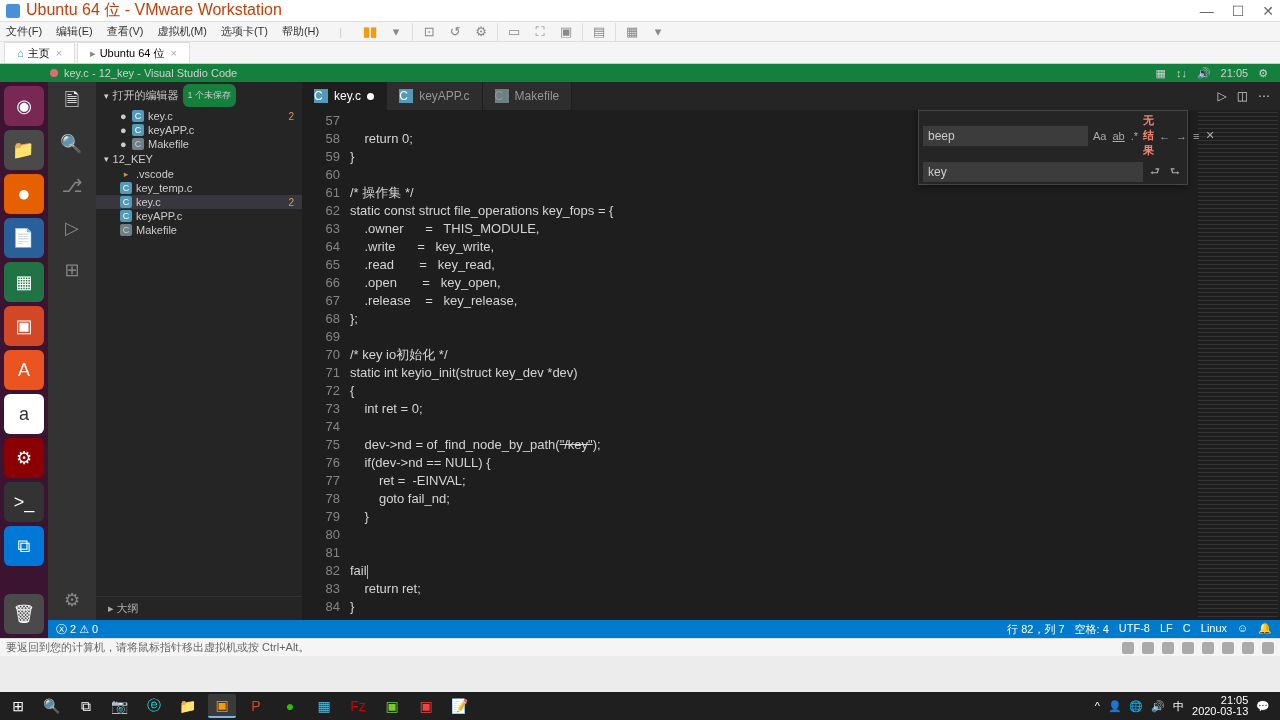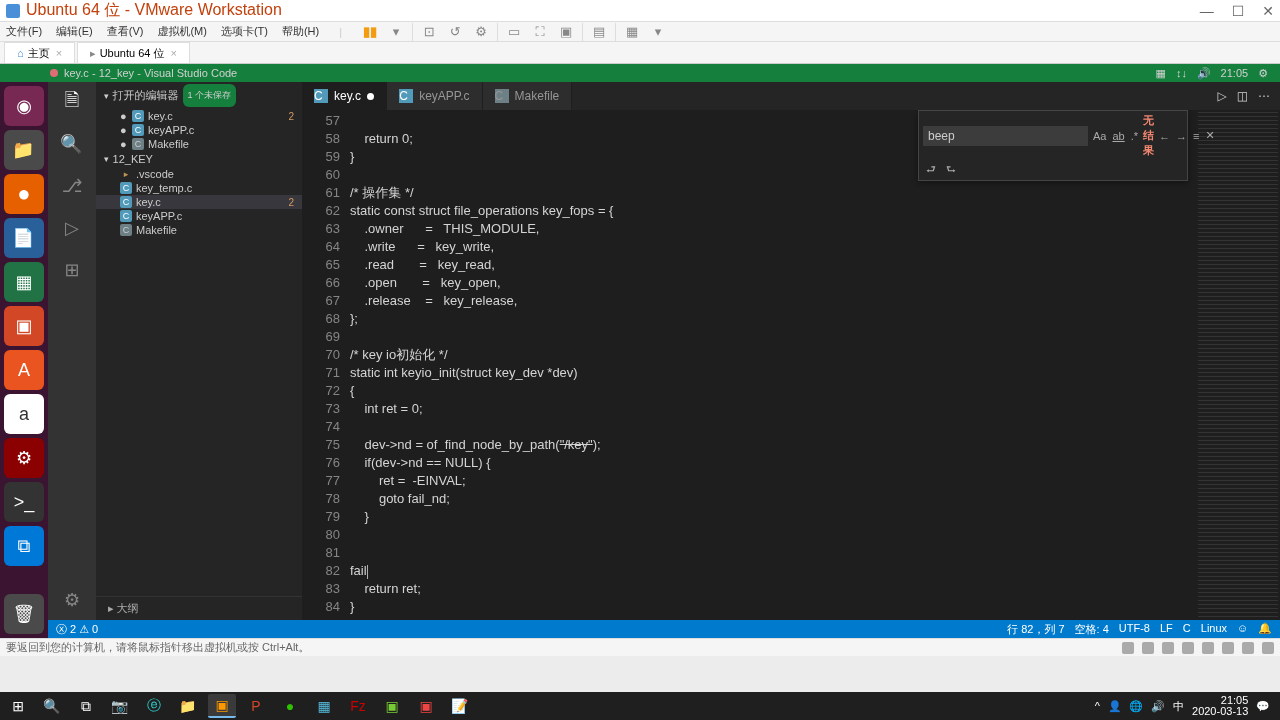--- a/index.html
+++ b/index.html
@@ -306,20 +306,21 @@
                     <u>ab</u>
                   </span>
                 <span class="ib">.*</span>
                 <span class="nores">无结果</span>
                 <span class="ib">←</span>
                 <span class="ib">→</span>
                 <span class="ib">≡</span>
                 <span class="ib">✕</span>
               </div>
               <div class="row">
+                <input value="key" style="">
                 <span class="ib">⮐</span>
                 <span class="ib">⮑</span>
               </div>
             </div>
           </div>
         </div>
       </div>
       <div class="vs-status">
         <span class="err">ⓧ <span>2</span> ⚠ <span>0</span></span>
         <div class="r">

